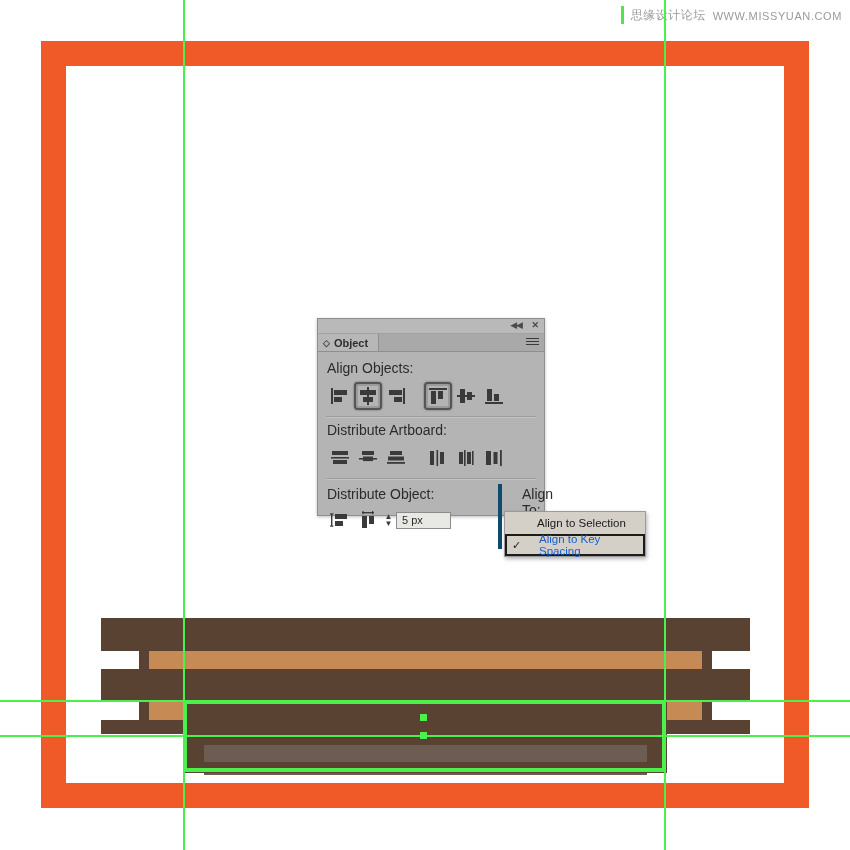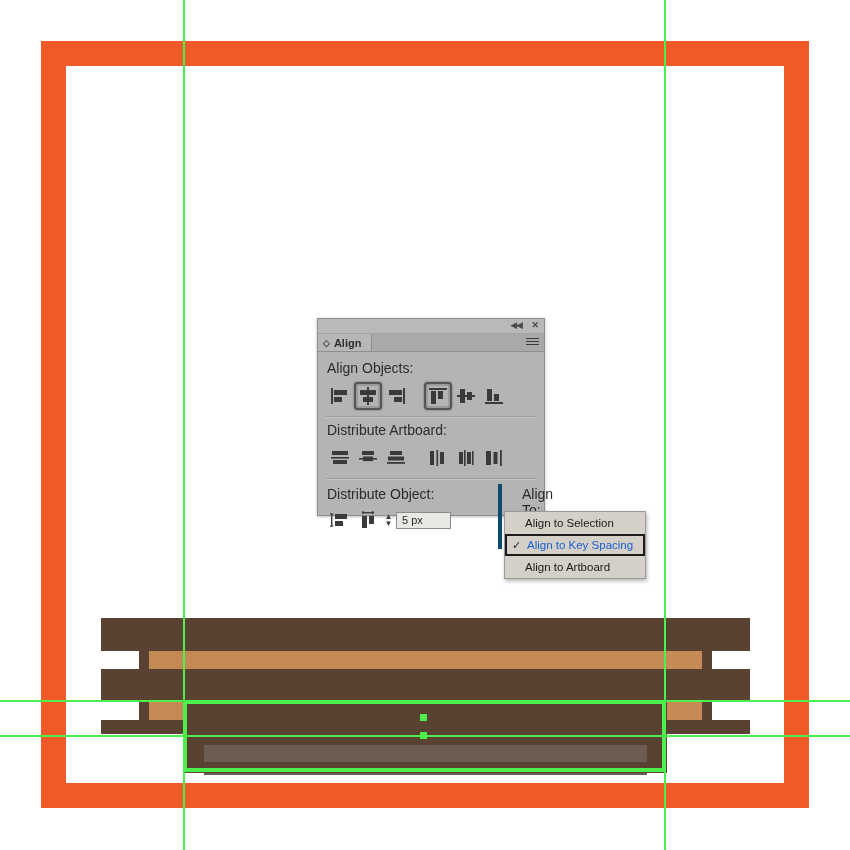--- a/index.html
+++ b/index.html
@@ -132,37 +132,42 @@
 
   
   .dropdown{
     position:absolute;left:504px;top:511px;width:140px;
     background:#d4d0c8;border:1px solid #9a9a9a;
     box-shadow:1px 2px 4px rgba(0,0,0,.3);
     font-size:11.5px;color:#1a1a1a;
   }
   .dd-item{
     height:22px;display:flex;align-items:center;
-    padding-left:20px;position:relative;box-sizing:border-box;
+    padding-left:32px;position:relative;box-sizing:border-box;
   }
   .dd-item.selected{
     border:2px solid #1c1c1c;
     color:#1a5fd0;
     background:#d4d0c8;
     box-sizing:border-box;
   }
   .dd-check{position:absolute;left:5px;top:50%;transform:translateY(-50%);
     font-size:11px;color:#1a1a1a;}
   svg{display:block;}
 </style>
 </head>
 <body>
 
 <div class="canvas">
 
+  <div class="watermark">
+    <span class="wm-bar"></span>
+    <span>思缘设计论坛</span>
+    <span class="wm-en">WWW.MISSYUAN.COM</span>
+  </div>
 
   <div class="frame-outer">
     <div class="frame-inner"></div>
   </div>
 
   <div class="bench">
 
     <div class="bench-piece" style="left:0px;top:0px;width:649px;height:33px;"></div>
 
     <div class="bench-piece" style="left:38px;top:33px;width:573px;height:18px;"></div>
@@ -200,21 +205,21 @@
   <div class="align-panel">
 
     <div class="panel-topbar">
       <span class="tb-ctrl tb-collapse">◀◀</span>
       <span class="tb-ctrl tb-close">✕</span>
     </div>
 
     <div class="panel-tabrow">
       <div class="panel-tab">
         <span class="tab-diamond">◇</span>
-        <span>Align</span>
+        <span>Object</span>
       </div>
       <div class="panel-menu">
         <i></i>
           <i></i>
           <i></i>
       </div>
     </div>
 
     <div class="panel-body">
 
@@ -386,18 +391,15 @@
   </div>
 
   <div class="dropdown">
     <div class="dd-item">
       <span>Align to Selection</span>
     </div>
     <div class="dd-item selected">
       <span class="dd-check">✓</span>
       <span>Align to Key Spacing</span>
     </div>
-    <div class="dd-item">
-      <span>Align to Artboard</span>
-    </div>
   </div>
 
 </div>
 
 </body></html>

